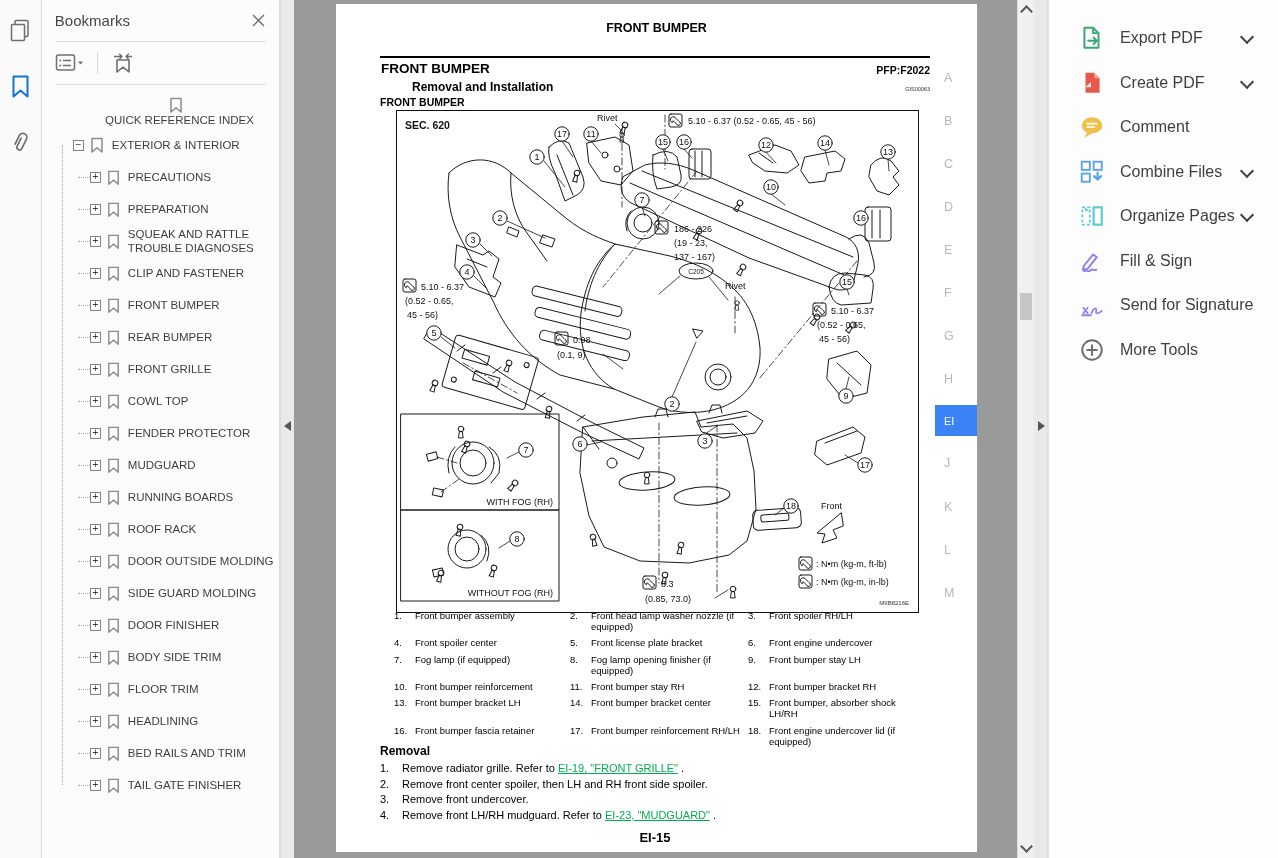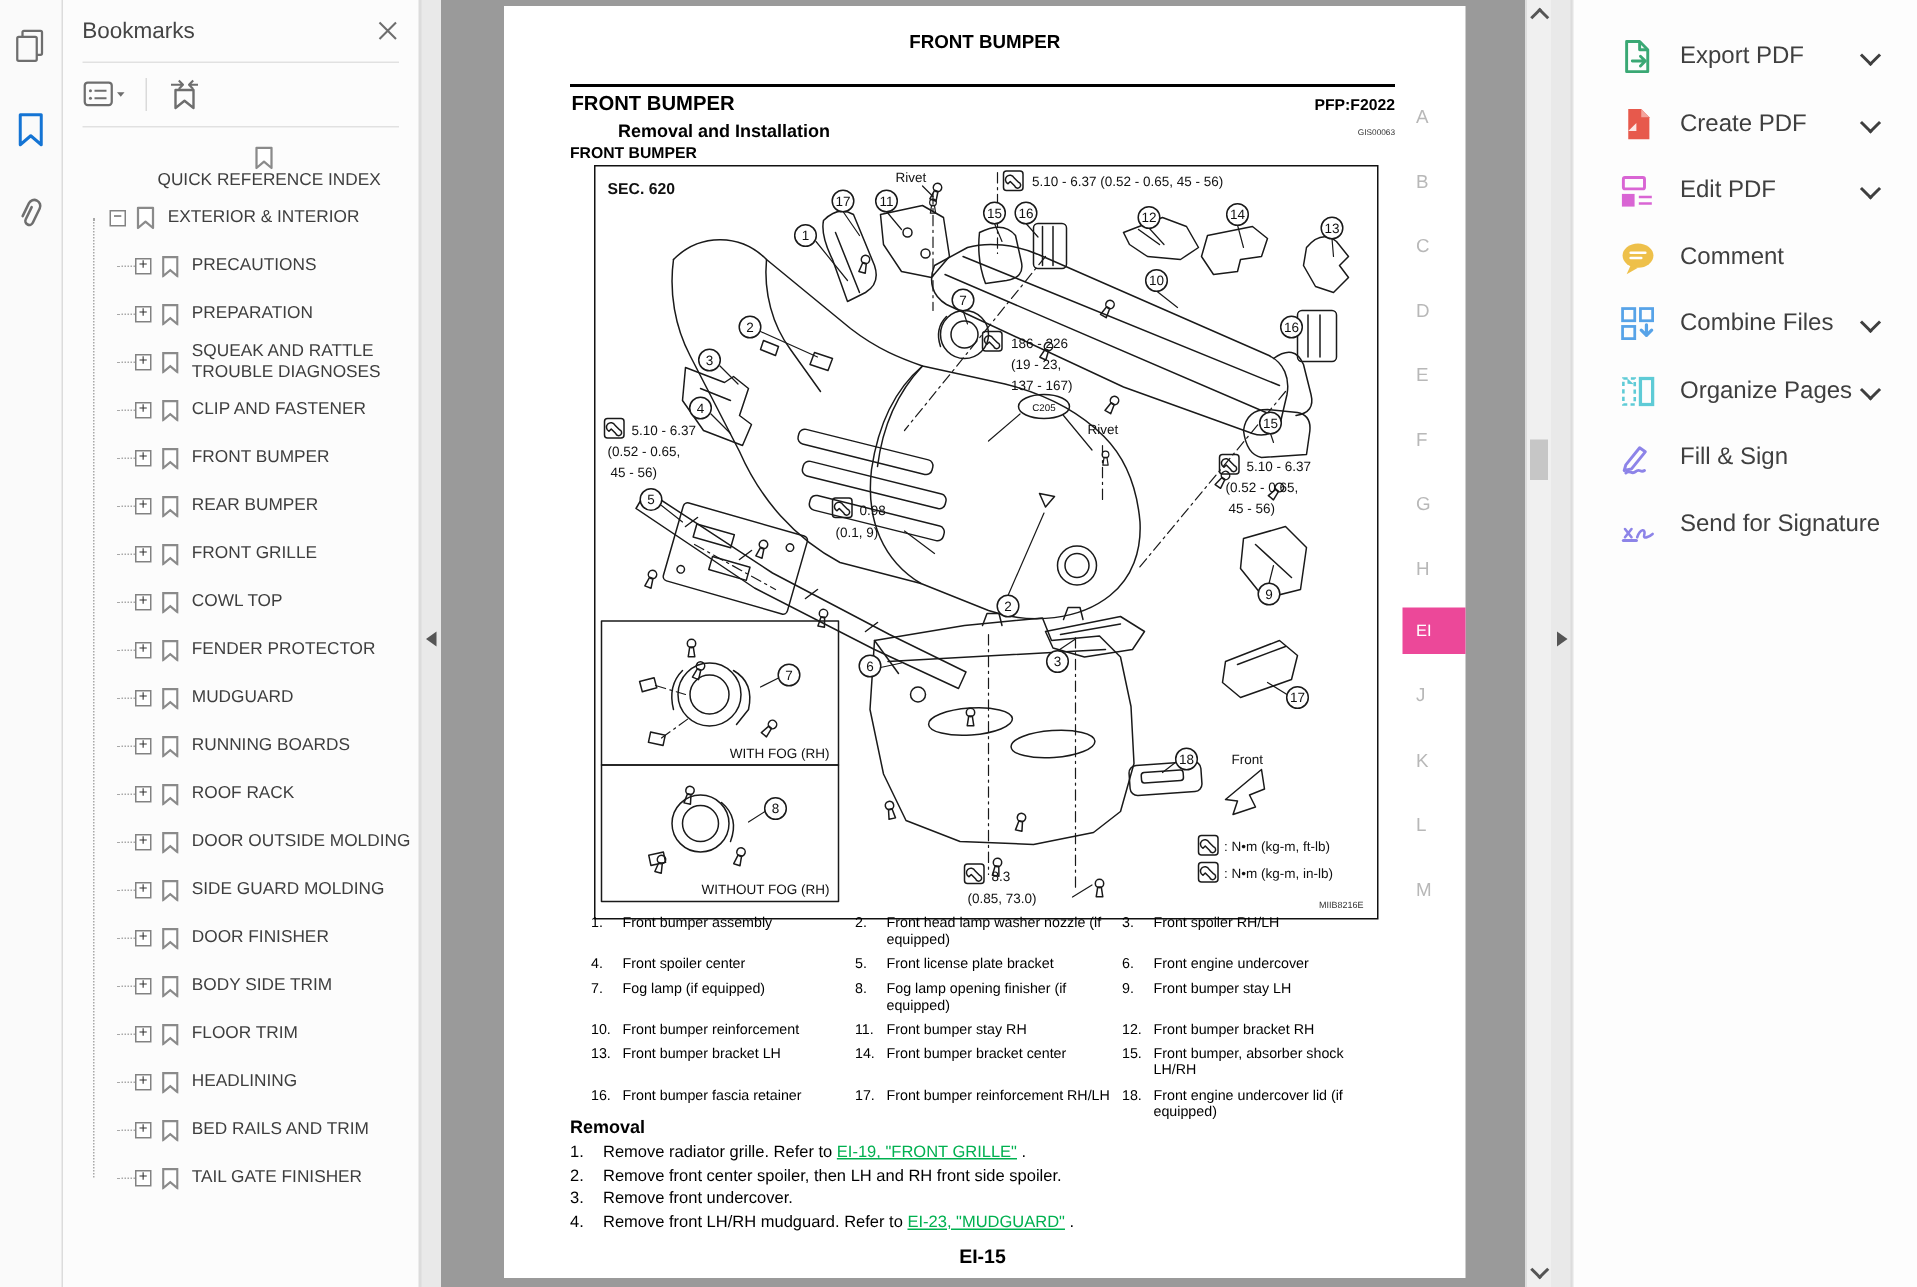--- a/index.html
+++ b/index.html
@@ -65,21 +65,21 @@
          font-size:9.5px;line-height:1.18;}
   .part{display:flex;margin-bottom:5px;padding-right:8px;}
   .part .pn{width:21px;flex:none;}
   .removal{position:absolute;left:44px;top:740px;font-size:11px;}
   .removal .rt{font-size:12px;font-weight:bold;margin-bottom:4px;}
   .rstep{display:flex;margin-bottom:3.5px;}
   .rstep .sn{width:22px;flex:none;}
   .rlink{color:#00b050;text-decoration:underline;cursor:pointer;}
   .pagenum{position:absolute;left:44px;top:826px;width:550px;text-align:center;font-size:13px;font-weight:bold;}
   .itab{position:absolute;left:608px;font-size:12.5px;color:#b8b8b8;}
-  .itab-current{position:absolute;left:599px;top:401px;width:42px;height:31px;background:#ec4899;color:#fff;
+  .itab-current{position:absolute;left:599px;top:401px;width:42px;height:31px;background:#3b82f6;color:#fff;
                 font-size:11px;display:flex;align-items:center;padding-left:9px;box-sizing:border-box;}
 
   
   .scrollbar{width:17px;background:#f0f0f0;border-left:1px solid #ddd;box-sizing:border-box;position:relative;flex:none;}
   .sb-up{position:absolute;top:7px;left:4px;width:7px;height:7px;border-left:2px solid #555;border-top:2px solid #555;transform:rotate(45deg);cursor:pointer;}
   .sb-down{position:absolute;bottom:7px;left:4px;width:7px;height:7px;border-left:2px solid #555;border-top:2px solid #555;transform:rotate(225deg);cursor:pointer;}
   .sb-thumb{position:absolute;top:293px;left:2px;width:12px;height:27px;background:#c6c6c6;cursor:pointer;}
 
   
   .tools-panel{width:230px;background:#fdfdfd;border-left:1px solid #e3e3e3;box-sizing:border-box;padding-top:16px;flex:none;}
@@ -756,33 +756,20 @@
             <path d="M14 2.5l5 5h-5z" fill="#f3a59d"></path>
             <path d="M6 16l5-5v5z" fill="#fff" opacity=".85"></path>
           </svg>
         </span>
       <span class="tool-label">Create PDF</span>
       <span class="tool-chevron"></span>
     </div>
     <div class="tool-item">
       <span class="tool-icon">
           <svg width="26" height="26" viewBox="0 0 24 24">
-            <g fill="none" stroke="#d965d4" stroke-width="1.8">
-              <rect x="3" y="4" width="13" height="7" rx="1"></rect>
-              <rect x="3" y="15" width="6" height="6" fill="#d965d4"></rect>
-              <path d="M12.5 16h8M12.5 20h8" stroke-width="1.6"></path>
-            </g>
-          </svg>
-        </span>
-      <span class="tool-label">Edit PDF</span>
-      <span class="tool-chevron"></span>
-    </div>
-    <div class="tool-item">
-      <span class="tool-icon">
-          <svg width="26" height="26" viewBox="0 0 24 24">
             <ellipse cx="12" cy="10.5" rx="9.5" ry="7.5" fill="#eec04a"></ellipse>
             <path d="M7.5 16.5L5 22l7-4z" fill="#eec04a"></path>
             <path d="M7.5 8.8h9M7.5 12h6.5" stroke="#fff" stroke-width="1.6" stroke-linecap="round"></path>
           </svg>
         </span>
       <span class="tool-label">Comment</span>
     </div>
     <div class="tool-item">
       <span class="tool-icon">
           <svg width="26" height="26" viewBox="0 0 24 24">
@@ -826,14 +813,25 @@
           <svg width="26" height="26" viewBox="0 0 24 24">
             <g fill="none" stroke="#8d84e8" stroke-linecap="round">
               <path d="M4 14.5l4 5m0-5l-4 5" stroke-width="1.6"></path>
               <path d="M3 21.5h8" stroke-width="1.9"></path>
               <path d="M11.5 19.5c2-5.5 5.5-5.5 4.3-1.2-.7 2.4 2.7 1.4 5.2-.8" stroke-width="1.6"></path>
             </g>
           </svg>
         </span>
       <span class="tool-label">Send for Signature</span>
     </div>
+    <div class="tool-item">
+      <span class="tool-icon">
+          <svg width="26" height="26" viewBox="0 0 24 24">
+            <g fill="none" stroke="#6e6e6e" stroke-width="1.8" stroke-linecap="round">
+              <circle cx="12" cy="12" r="9"></circle>
+              <path d="M12 7.5v9M7.5 12h9"></path>
+            </g>
+          </svg>
+        </span>
+      <span class="tool-label">More Tools</span>
+    </div>
   </div>
 </div>
 
 </body></html>

